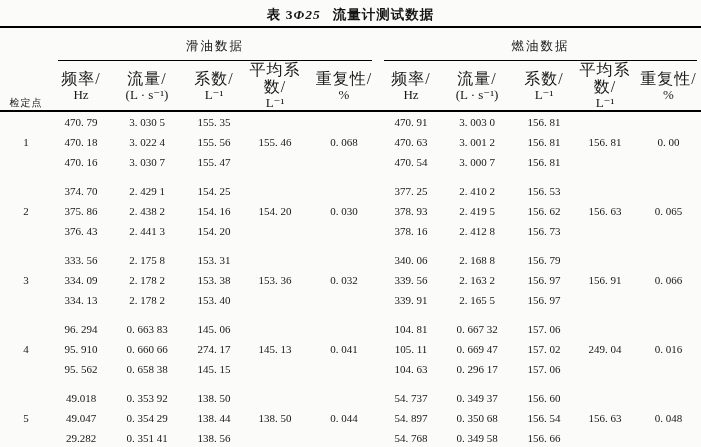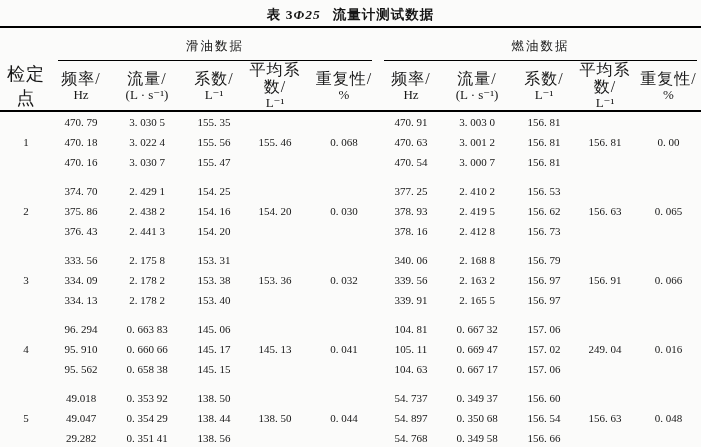--- a/index.html
+++ b/index.html
@@ -31,21 +31,21 @@
   th{font-weight:normal;padding:0;}
   .group-row th{height:26px;vertical-align:bottom;}
   .group-label{
     font-size:12.5px;
     letter-spacing:2px;
     padding:10px 0 5px 0;
     border-bottom:1.5px solid #000;
   }
   .group-label.lube{margin:0 10px 0 6px;}
   .group-label.fuel{margin:0 4px 0 2px;}
-  .corner{font-size:18px;letter-spacing:1px;vertical-align:middle;text-align:center;}
+  .corner{font-size:10px;letter-spacing:1px;vertical-align:middle;text-align:center;}
   .col-head-row th{height:44px;vertical-align:middle;text-align:center;}
   .col-head-row .h1{display:block;font-size:16px;line-height:17px;letter-spacing:1px;}
   .col-head-row .h2{display:block;font-size:13px;line-height:15px;letter-spacing:0;}
   tbody td{
     font-size:11px;
     height:20px;
     text-align:center;
     vertical-align:middle;
     padding:0;
     white-space:nowrap;
@@ -232,31 +232,31 @@
         <td rowspan="3">0. 041</td>
         <td>104. 81</td>
         <td>0. 667 32</td>
         <td>157. 06</td>
         <td rowspan="3">249. 04</td>
         <td rowspan="3">0. 016</td>
       </tr>
       <tr>
         <td>95. 910</td>
         <td>0. 660 66</td>
-        <td>145. 17</td>
+        <td>274. 17</td>
         <td>105. 11</td>
         <td>0. 669 47</td>
         <td>157. 02</td>
       </tr>
       <tr>
         <td>95. 562</td>
         <td>0. 658 38</td>
         <td>145. 15</td>
         <td>104. 63</td>
-        <td>0. 667 17</td>
+        <td>0. 296 17</td>
         <td>157. 06</td>
       </tr>
       <tr class="gap">
         <td colspan="11"></td>
       </tr>
       <tr>
         <td rowspan="3">5</td>
         <td>49.018</td>
         <td>0. 353 92</td>
         <td>138. 50</td>

